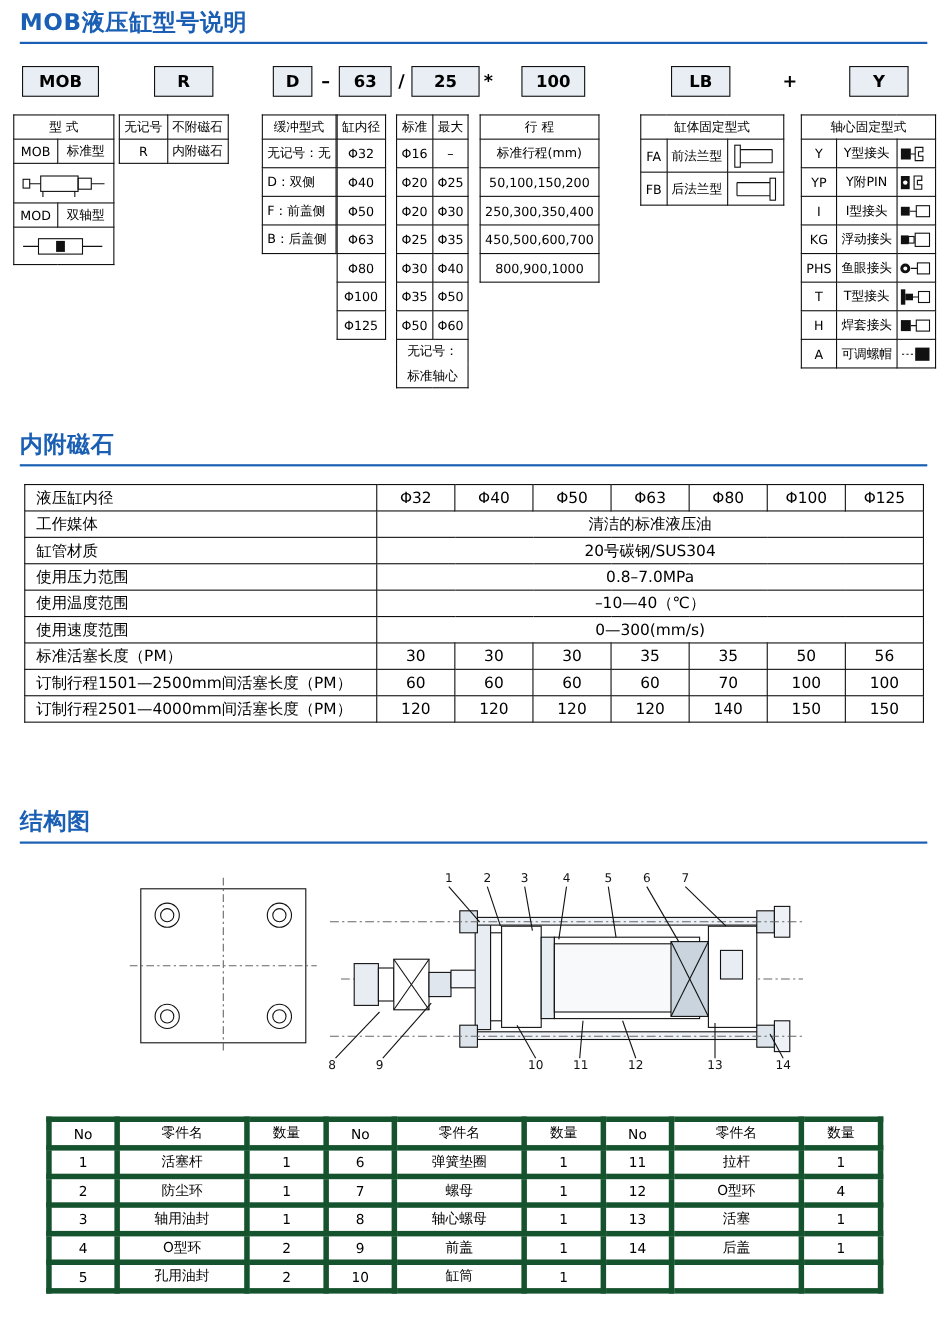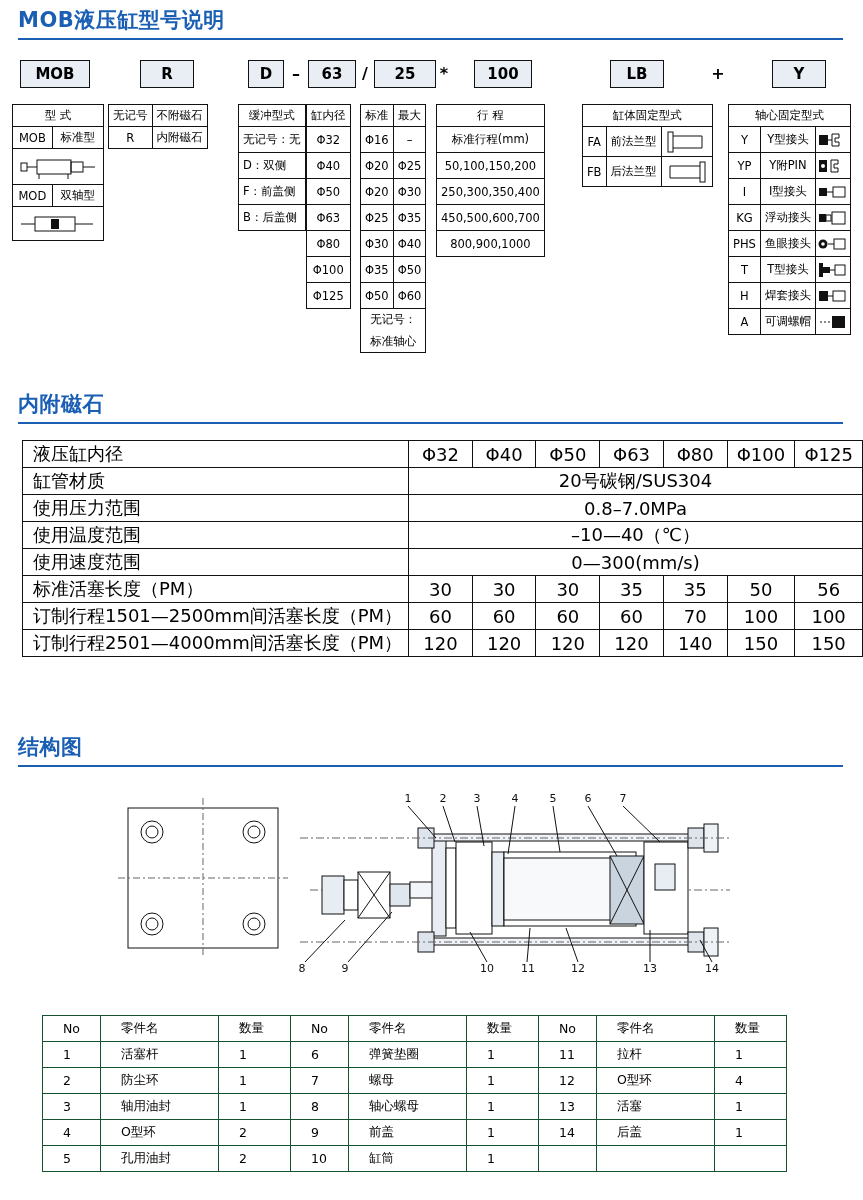--- a/index.html
+++ b/index.html
@@ -70,40 +70,41 @@
 
   .blk { position:absolute; }
 
   
   .icon-cell { width:34px; }
   svg.ic { display:block; }
 
   
   #feature-title { position:absolute; left:18px; top:390px; width:825px;}
   #feature-table { position:absolute; left:22px; top:440px; }
-  #feature-table table { border-collapse:collapse; font-size:18px; }
+  #feature-table table { border-collapse:collapse; font-size:14px; }
   #feature-table td {
     border:1px solid #111;
     height:24px;
     text-align:center;
     padding:1px 6px;
     white-space:nowrap;
   }
   #feature-table td.lbl { text-align:left; width:320px; padding-left:10px; }
 
   
   #struct-title { position:absolute; left:18px; top:733px; width:825px;}
   #struct-wrap { position:absolute; left:0px; top:780px; width:863px; height:220px;}
 
   
   #parts-table { position:absolute; left:42px; top:1015px; }
   #parts-table table { border-collapse:collapse; font-size:12.5px; }
   #parts-table td {
-    border:1px solid #14532d;
+    border:5px solid #14532d;
     height:26px;
+    text-align:center;
     padding:1px 20px;
     white-space:nowrap;
   }
   #parts-table td.no { width:44px; }
   #parts-table td.nm { width:118px; }
   #parts-table td.qt { width:72px; }
   #parts-table tr.head td { font-weight:normal; background:#fff; }
 </style>
 </head>
 <body>
@@ -457,20 +458,24 @@
       <tbody>
           <tr>
         <td class="lbl">液压缸内径</td>
         <td style="width:71px;">Φ32</td>
         <td style="width:71px;">Φ40</td>
         <td style="width:71px;">Φ50</td>
         <td style="width:71px;">Φ63</td>
         <td style="width:71px;">Φ80</td>
         <td style="width:71px;">Φ100</td>
         <td style="width:71px;">Φ125</td>
+      </tr>
+      <tr>
+        <td class="lbl">工作媒体</td>
+        <td colspan="7">清洁的标准液压油</td>
       </tr>
       <tr>
         <td class="lbl">缸管材质</td>
         <td colspan="7">20号碳钢/SUS304</td>
       </tr>
       <tr>
         <td class="lbl">使用压力范围</td>
         <td colspan="7">0.8–7.0MPa</td>
       </tr>
       <tr>

